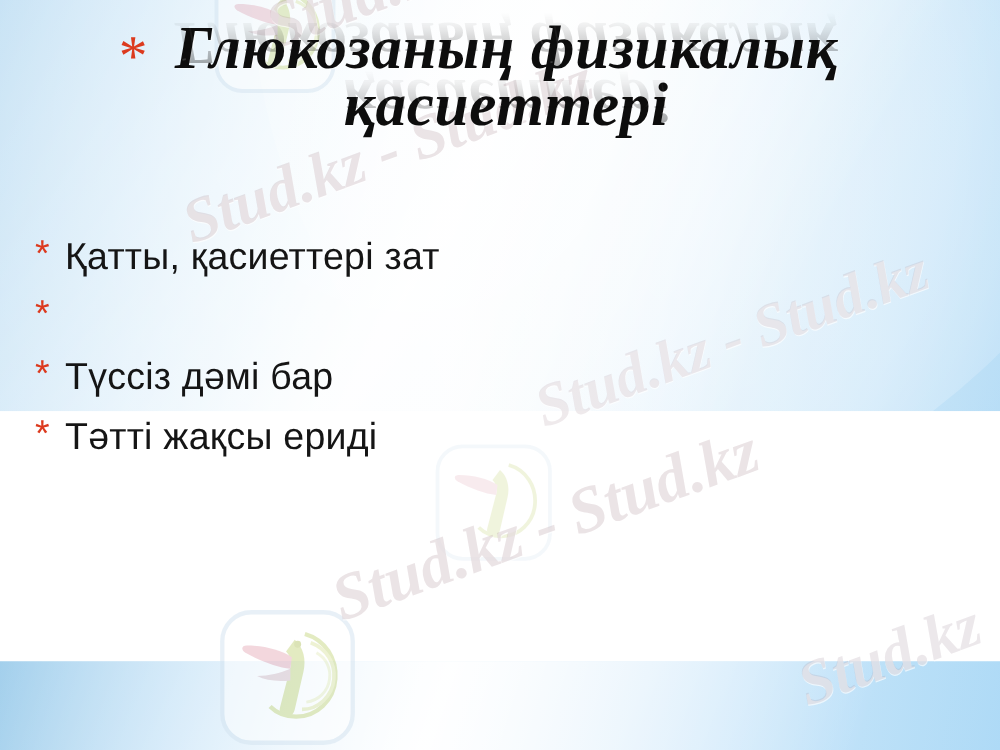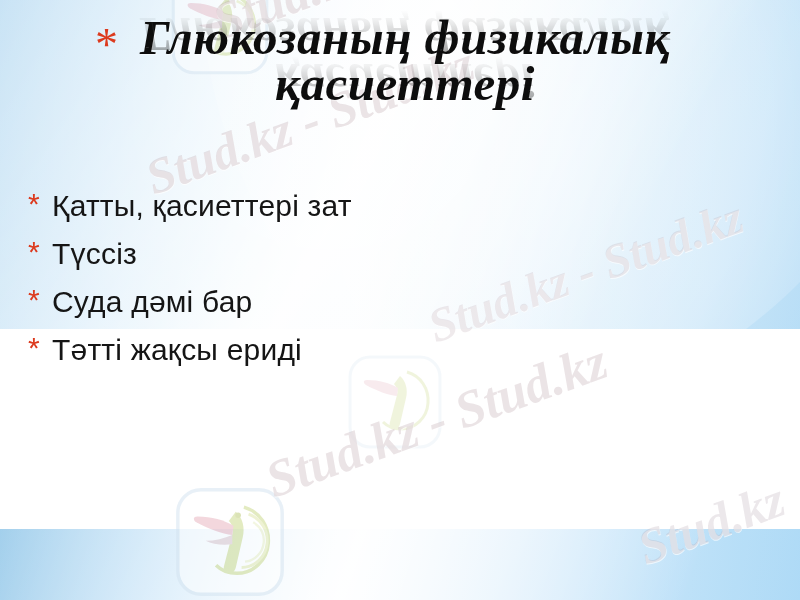--- a/index.html
+++ b/index.html
@@ -251,25 +251,24 @@
     </div>
   </div>
 
   <div class="bullets">
     <div class="bullet-row">
       <span class="bullet-mark">*</span>
       <span class="bullet-text">Қатты, қасиеттері зат</span>
     </div>
     <div class="bullet-row">
       <span class="bullet-mark">*</span>
-      <span class="bullet-text">Түссіз</span>
-    </div>
-    <div class="bullet-row">
-      <span class="bullet-mark">*</span>
-      <span class="bullet-text">Суда дәмі бар</span>
+    </div>
+    <div class="bullet-row">
+      <span class="bullet-mark">*</span>
+      <span class="bullet-text">Түссіз дәмі бар</span>
     </div>
     <div class="bullet-row">
       <span class="bullet-mark">*</span>
       <span class="bullet-text">Тәтті жақсы ериді</span>
     </div>
   </div>
 
 </div>
 
 </body></html>

